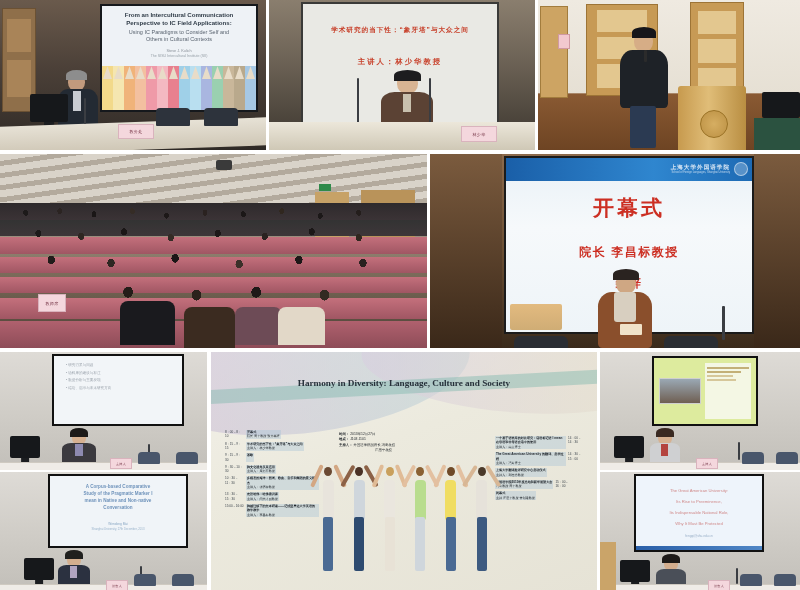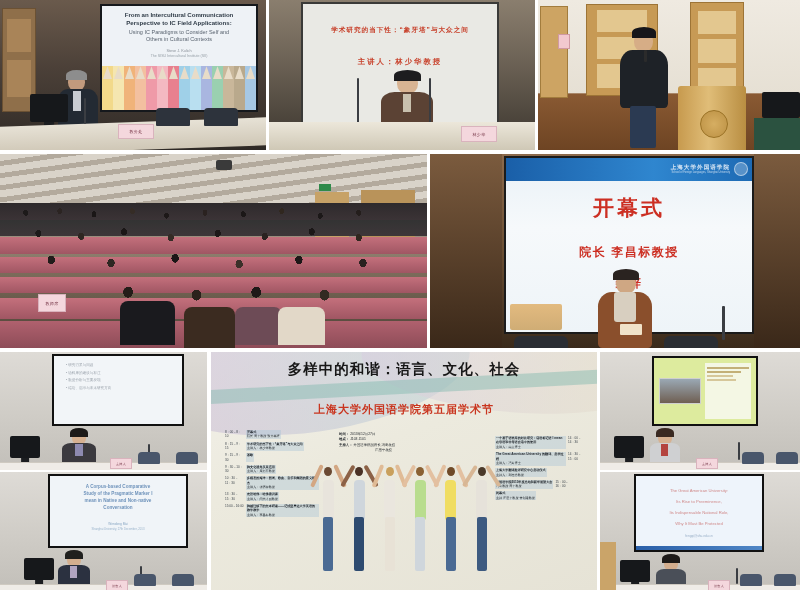--- a/index.html
+++ b/index.html
@@ -339,22 +339,21 @@
     </div>
   </div>
 
   <div class="panel" id="p7" style="left:211px;top:352px;width:386px;height:238px;">
     <div class="ph">
       <div class="wall"></div>
       <div class="swoosh" style="left:-60px;top:-40px;width:320px;height:120px;background:linear-gradient(90deg,#cdb9d6,#b9d3d6);transform:rotate(-8deg);"></div>
       <div class="swoosh" style="left:150px;top:-30px;width:300px;height:90px;background:linear-gradient(90deg,#d8cde0,#e6dfc9);transform:rotate(5deg);"></div>
       <div class="swoosh" style="left:-20px;top:28px;width:420px;height:14px;background:#7fb9ae;opacity:.45;transform:rotate(-3deg);border-radius:8px;"></div>
 
-      <div class="ptitle" style="top:8px;font-size:14.5px;">多样中的和谐：语言、文化、社会</div>
-      <div class="pred" style="top:50px;font-size:11px;letter-spacing:1px;">上海大学外国语学院第五届学术节</div>
+      <div class="psub" style="top:26px;font-size:9.2px;">Harmony in Diversity: Language, Culture and Society</div>
 
       <div class="meta" style="left:128px;top:80px;width:120px;">
         <div><b>时间：</b>
              <span>2013年12月27日</span></div>
         <div><b>地点：</b>
              <span>J103     J101</span></div>
         <div><b>主持人：</b>
              <span>外国语学院副院长  冯奇教授</span></div>
         <div style="padding-left:36px;">庄恩平教授</div>
       </div>

